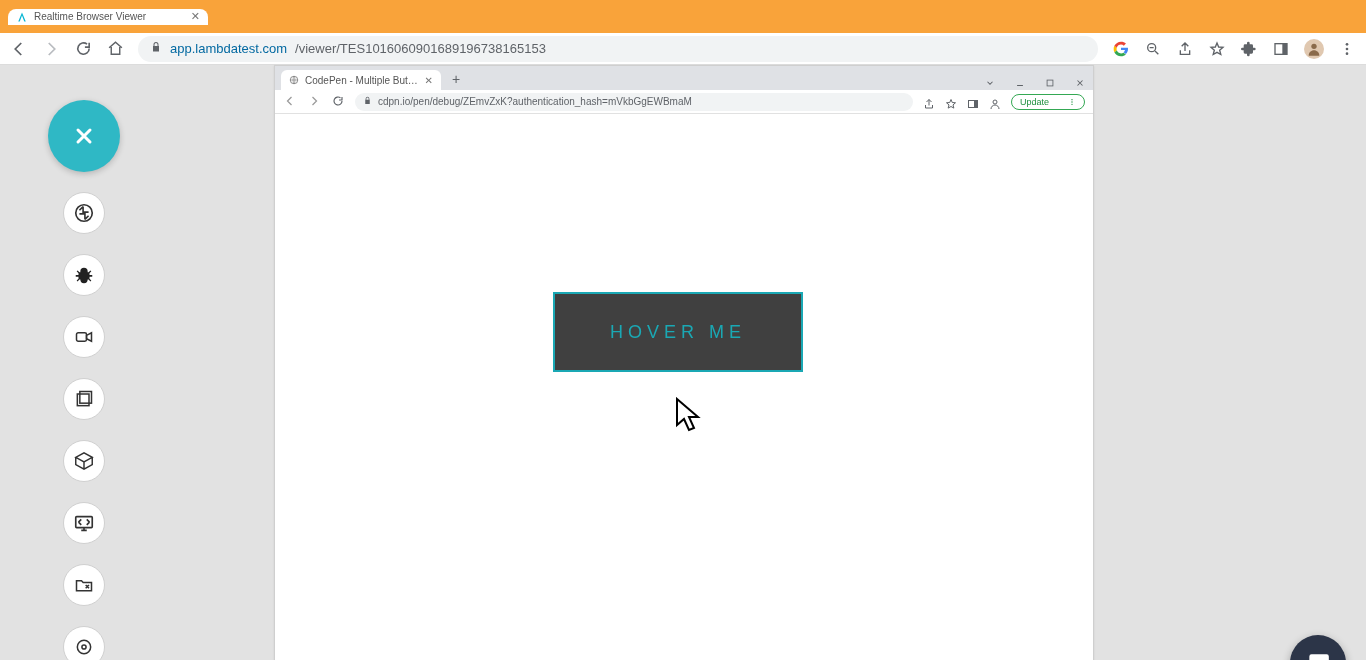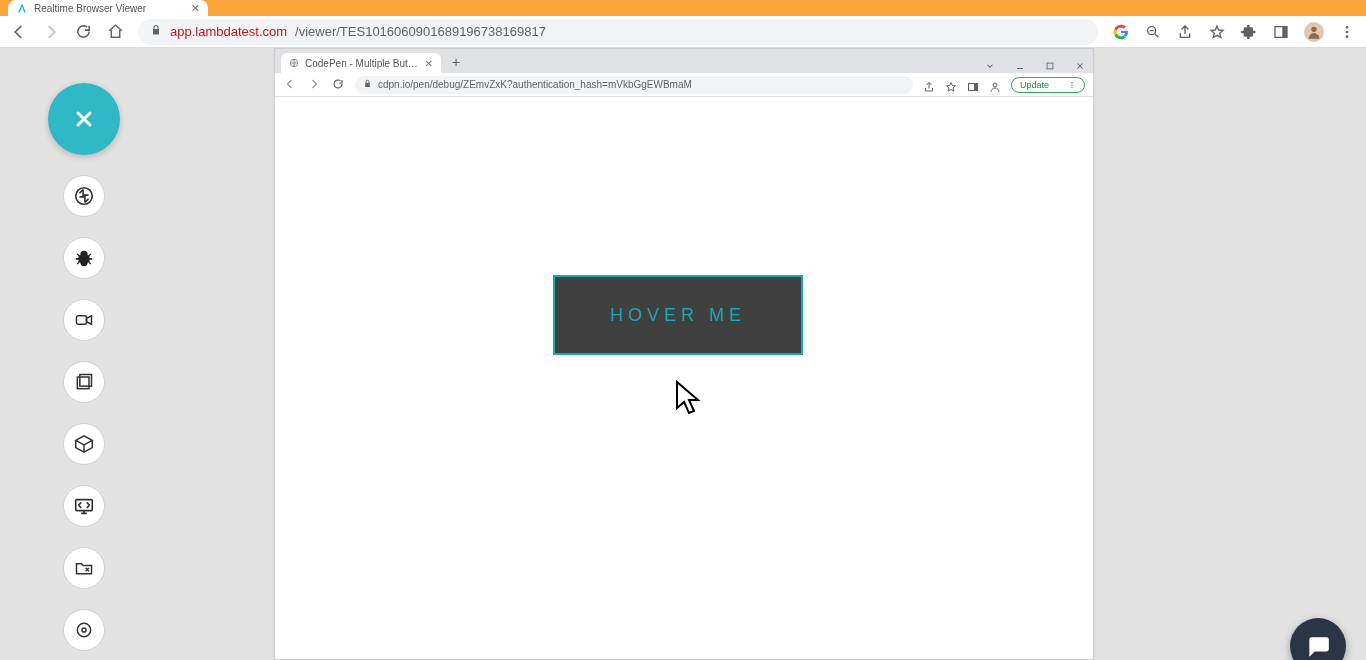--- a/index.html
+++ b/index.html
@@ -1,21 +1,21 @@
 <!DOCTYPE html>
 <html><head>
 <meta charset="utf-8">
 <style>
   * { box-sizing: border-box; margin: 0; padding: 0; }
   html, body { width: 1366px; height: 660px; overflow: hidden; font-family: Arial, Helvetica, sans-serif; }
   body { background: #ffffff; }
 
   
   .outer-chrome-tabs {
-    height: 16px; width: 100%;
+    height: 33px; width: 100%;
     background: #f9a33a;
     display: flex; align-items: center;
     padding-left: 8px;
   }
   .outer-tab {
     height: 16px; width: 200px;
     background: #ffffff;
     border-top-left-radius: 8px; border-top-right-radius: 8px;
     display: flex; align-items: center; gap: 6px;
     padding: 0 8px;
@@ -42,21 +42,21 @@
   .outer-chrome-addr .nav-btn.disabled { color: #b9bcc0; }
   .url-pill {
     flex: 1; height: 26px;
     background: #f1f3f4;
     border-radius: 14px;
     display: flex; align-items: center; gap: 8px;
     padding: 0 12px;
     color: #202124; font-size: 13px;
   }
   .url-pill .lock { color: #5f6368; }
-  .url-pill .domain { color: #b91c1c; }
+  .url-pill .domain { color: #0369a1; }
   .url-pill .path { color: #5f6368; }
   .right-icons { display: flex; align-items: center; gap: 14px; color: #5f6368; }
   .right-icons .round-icon { width: 18px; height: 18px; display:flex; align-items:center; justify-content:center; }
   .right-icons .avatar { width: 20px; height: 20px; border-radius: 50%; background: #e0c8b0; display:flex; align-items:center; justify-content:center; font-size:12px; }
 
   
   .outer-viewport {
     position: relative;
     height: 612px; width: 100%;
     background: #e2e2e2;
@@ -211,21 +211,21 @@
         <path fill="none" stroke="#5f6368" stroke-width="2" d="M3 11 L12 3 L21 11 M6 10v10h12V10"></path>
       </svg>
   </div>
   <div class="url-pill">
     <span class="lock">
       <svg width="12" height="12" viewBox="0 0 24 24">
           <path fill="#5f6368" d="M7 10V7a5 5 0 0 1 10 0v3h1v11H6V10h1zm2 0h6V7a3 3 0 0 0-6 0v3z"></path>
         </svg>
     </span>
     <span class="domain">app.lambdatest.com</span>
-      <span class="path">/viewer/TES10160609016891967381​69817</span>
+      <span class="path">/viewer/TES10160609016891967381​65153</span>
   </div>
   <div class="right-icons">
     <span class="round-icon">
       <svg width="16" height="16" viewBox="0 0 48 48">
           <path fill="#4285F4" d="M45 24c0-1.5-.1-2.6-.4-3.8H24v7h12c-.5 2.7-2 5-4.4 6.5l7 5.4C42.6 35 45 30 45 24z"></path>
           <path fill="#34A853" d="M24 46c6 0 11-2 14.6-5.4l-7-5.4c-2 1.3-4.5 2.1-7.6 2.1-5.8 0-10.8-3.9-12.6-9.2l-7.3 5.6C8 41 15.3 46 24 46z"></path>
           <path fill="#FBBC05" d="M11.4 28.1c-.5-1.3-.7-2.7-.7-4.1s.3-2.8.7-4.1l-7.3-5.7C2.6 17.4 2 20.6 2 24s.6 6.6 2.1 9.8l7.3-5.7z"></path>
           <path fill="#EA4335" d="M24 10.7c3.3 0 6.2 1.1 8.5 3.3l6.3-6.3C35 4 30 2 24 2 15.3 2 8 7 4.1 14.2l7.3 5.7C13.2 14.6 18.2 10.7 24 10.7z"></path>
         </svg>
     </span>

